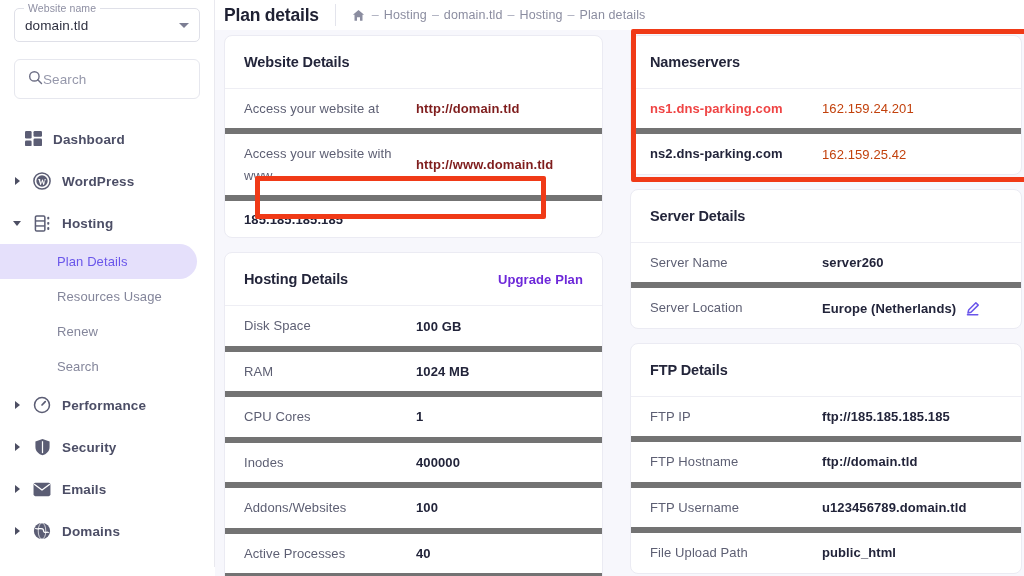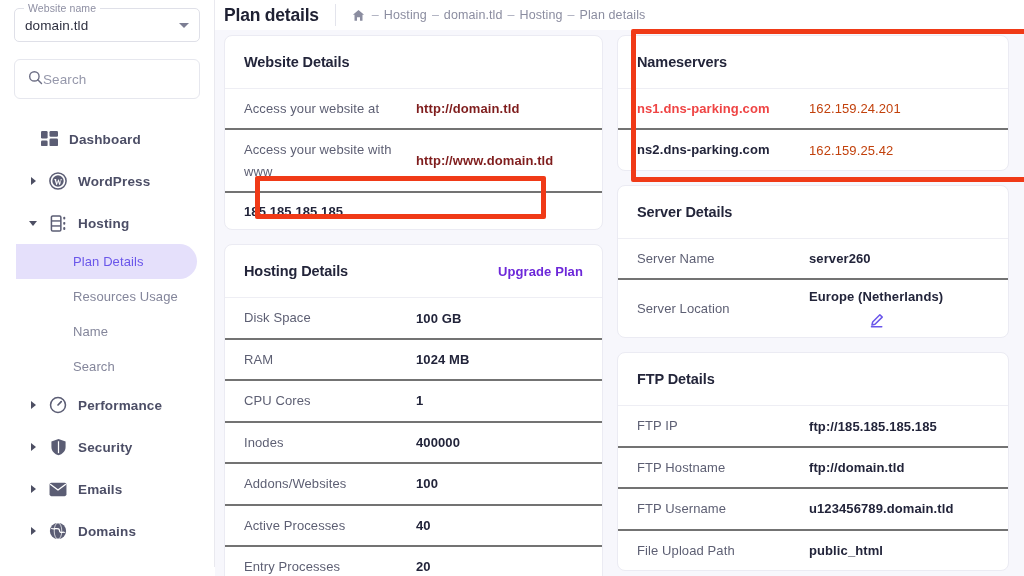--- a/index.html
+++ b/index.html
@@ -53,21 +53,21 @@
   .search-box {
     margin: 17px 14px 0 14px;
     height: 40px;
     border: 1px solid #e6e7ee;
     border-radius: 6px;
     display: flex; align-items: center;
     padding: 0 13px;
   }
   .search-box .ph { font-size: 13.5px; color: #9698ab; letter-spacing: .1px; }
 
-  .nav { margin-top: 19px; padding-left: 16px; }
+  .nav { margin-top: 19px; }
   .nav-item {
     display: flex; align-items: center;
     height: 42px;
     padding-left: 12px;
     gap: 9px;
     cursor: pointer;
     position: relative;
   }
   .nav-item .arrow {
     width: 10px; flex: 0 0 10px;
@@ -137,21 +137,21 @@
     width: 1px; height: 22px; background: #e3e4ec;
   }
   .crumbs { display: flex; align-items: center; gap: 5px; }
   .crumbs .c {
     font-size: 12.5px; color: #8b8da0; letter-spacing: .1px;
   }
   .crumbs .dash { font-size: 12.5px; color: #a9abbc; }
 
   .cols {
     display: flex;
-    gap: 14px;
+    gap: 27px;
     padding: 5px 0 0 0;
     height: 546px;
   }
   .col-left { width: 388px; flex: 0 0 388px; padding-left: 9px; }
   .col-right { width: 392px; flex: 0 0 392px; }
 
   .card {
     background: #ffffff;
     border: 1px solid #ebebf3;
     border-radius: 8px;
@@ -167,33 +167,33 @@
   .card-title {
     font-size: 14.5px; font-weight: bold; color: #23253a; letter-spacing: -.1px;
   }
   .card-action {
     font-size: 13px; font-weight: bold; color: #6d28d9; cursor: pointer; letter-spacing: .1px;
   }
   .row {
     display: flex; align-items: center;
     min-height: 36px;
     padding: 9px 19px;
-    border-bottom: 2px solid #737373;
+    border-bottom: 6px solid #737373;
   }
   .row:last-child { border-bottom: none; }
   .row .k {
     width: 172px; flex: 0 0 172px;
     font-size: 13px; color: #5d5f73; letter-spacing: .1px; line-height: 1.65;
   }
   .row .v {
     font-size: 13px; color: #22243a; font-weight: bold; letter-spacing: .1px;
   }
   .row .v.link { color: #7f1d1d; cursor: pointer; }
   .row .v.plain { font-weight: normal; color: #c2410c; }
-  .row .v-wrap { display: flex; align-items: center; gap: 9px; flex-direction: column; }
+  .row .v-wrap { display: flex; align-items: center; gap: 9px; }
 
   .pencil { cursor: pointer; display: inline-flex; }
 
   
   .hl {
     position: absolute;
     border: 5px solid #f03a17;
     border-radius: 2px;
     pointer-events: none;
     z-index: 40;
@@ -269,21 +269,21 @@
         <span class="lbl">Hosting</span>
       </div>
 
       <div class="sub-item active">
         <span>Plan Details</span>
       </div>
       <div class="sub-item">
         <span>Resources Usage</span>
       </div>
       <div class="sub-item">
-        <span>Name</span>
+        <span>Renew</span>
       </div>
       <div class="sub-item">
         <span>Search</span>
       </div>
 
       <div class="nav-item">
         <span class="arrow">
             <i></i>
           </span>
         <span class="ico">

